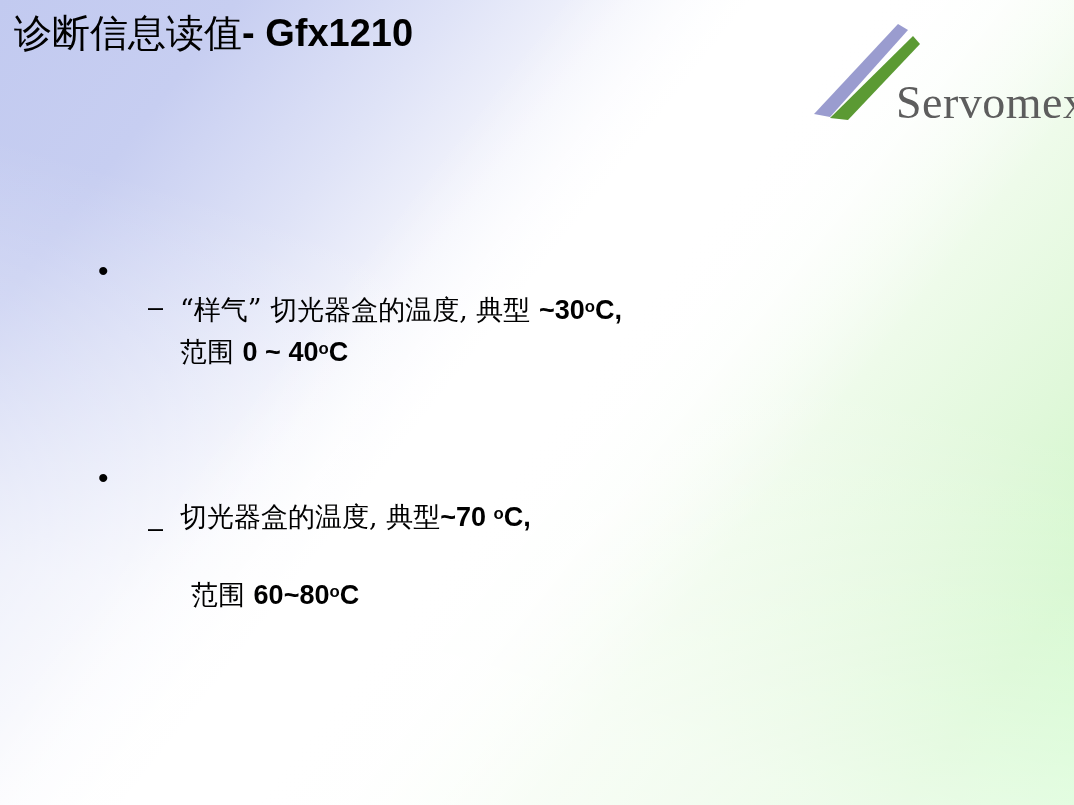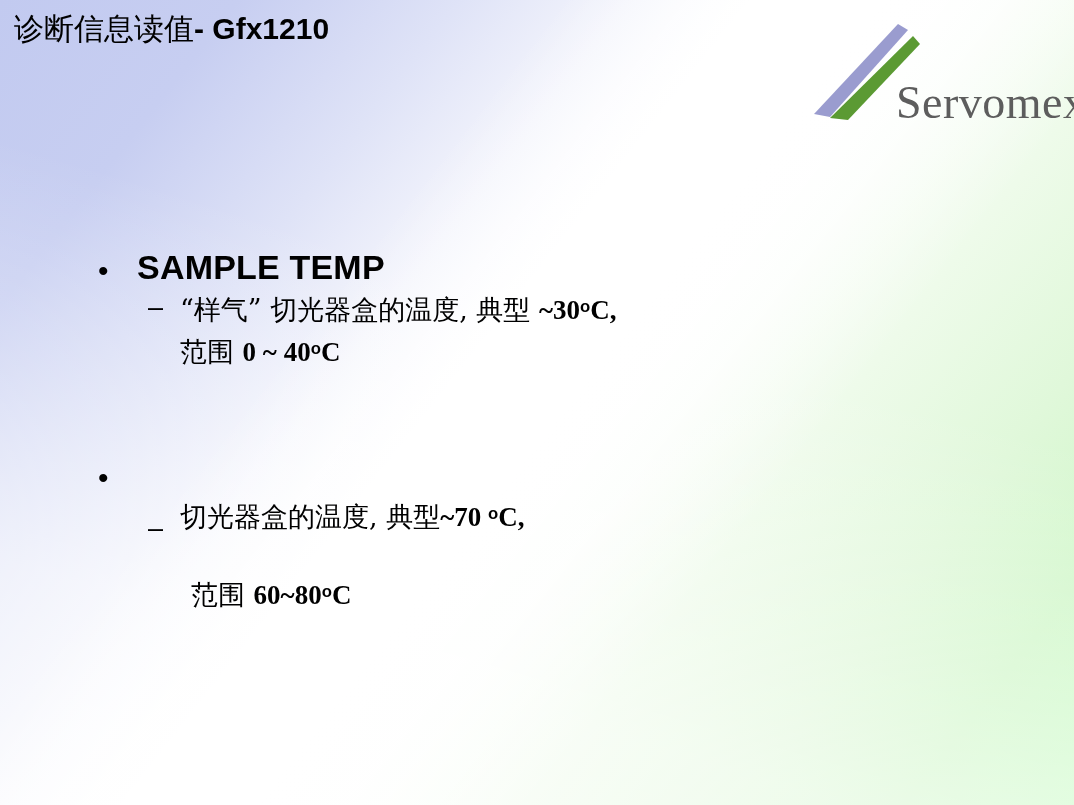--- a/index.html
+++ b/index.html
@@ -60,21 +60,21 @@
         rgba(255,255,255,0.30) 62%,
         rgba(255,255,255,0.55) 78%,
         rgba(255,255,255,0.62) 100%);
   }
 
   
   .title {
     position: absolute;
     left: 14px;
     top: 12px;
-    font-size: 30px;
+    font-size: 38px;
     font-weight: bold;
     color: #000000;
     letter-spacing: 0px;
     white-space: nowrap;
     line-height: 1.15;
   }
   .title .cjk {
     font-family: "DejaVu Sans", "Liberation Sans", sans-serif;
     font-weight: normal;
   }
@@ -161,21 +161,21 @@
   }
   .sub-text {
     position: absolute;
     top: 0;
     font-size: 27px;
     color: #000;
     white-space: nowrap;
     font-family: "DejaVu Serif", "Liberation Serif", serif;
   }
   .sub-text .b {
-    font-family: Liberation Serif, serif;
+    font-family: Liberation Sans, sans-serif;
     font-weight: bold;
     margin-top: 18px;
   }
   .sub-text .q {
     font-family: "DejaVu Serif", "Liberation Serif", serif;
   }
   .deg {
     font-size: 0.62em;
     vertical-align: 0.42em;
     font-family: "Liberation Sans", sans-serif;
@@ -201,21 +201,20 @@
       <polygon points="113,14 120,22 48,98 30,96" fill="#5b9a33"></polygon>
     </svg>
     <div class="logo-word">Servomex</div>
   </div>
 
   <div class="content">
 
     <div class="group group-1">
       <div class="bullet-row">
         <span class="bullet-dot">•</span>
-        <span class="bullet-label">SAMPLE TEMP</span>
       </div>
       <div class="sub-row" style="height:42px;">
         <span class="sub-dash">–</span>
         <span class="sub-text" style="left:180px;" id="g0l0"><span class="q">“样气” 切光器盒的温度, 典型 </span><span class="b">~30</span><span class="deg">o</span><span class="b">C,</span></span>
       </div>
       <div class="sub-row" style="height:42px;">
         <span class="sub-text" style="left:180px;" id="g0l1"><span class="q">范围 </span><span class="b">0 ~ 40</span><span class="deg">o</span><span class="b">C</span></span>
       </div>
     </div>
 

